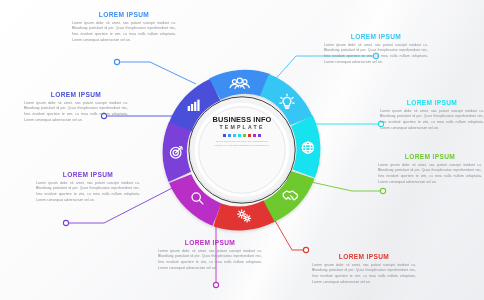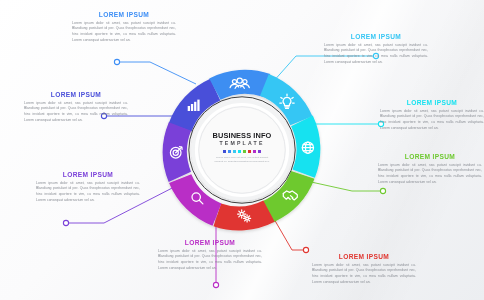--- a/index.html
+++ b/index.html
@@ -40,21 +40,21 @@
     font-size:5.2px;font-weight:bold;color:#4a4a50;letter-spacing:2.2px;
     line-height:1;text-align:center;margin-top:2px;
   }
   .dots{display:flex;gap:1.6px;justify-content:center;margin-top:3px;}
   .dots i{width:3.4px;height:3.4px;display:block;}
   .ctr-txt{
     font-size:2.5px;line-height:1.7;color:#a7abb2;text-align:center;
     margin-top:2.5px;width:58px;
   }
   .ctr-wrap{
-    position:absolute;left:209px;top:132px;width:66px;
+    position:absolute;left:209px;top:116px;width:66px;
     display:flex;flex-direction:column;align-items:center;
   }
 </style>
 </head>
 <body>
 
 <div class="bg-sheen"></div>
 
 <svg class="stage" viewBox="0 0 484 300">
   <defs>

